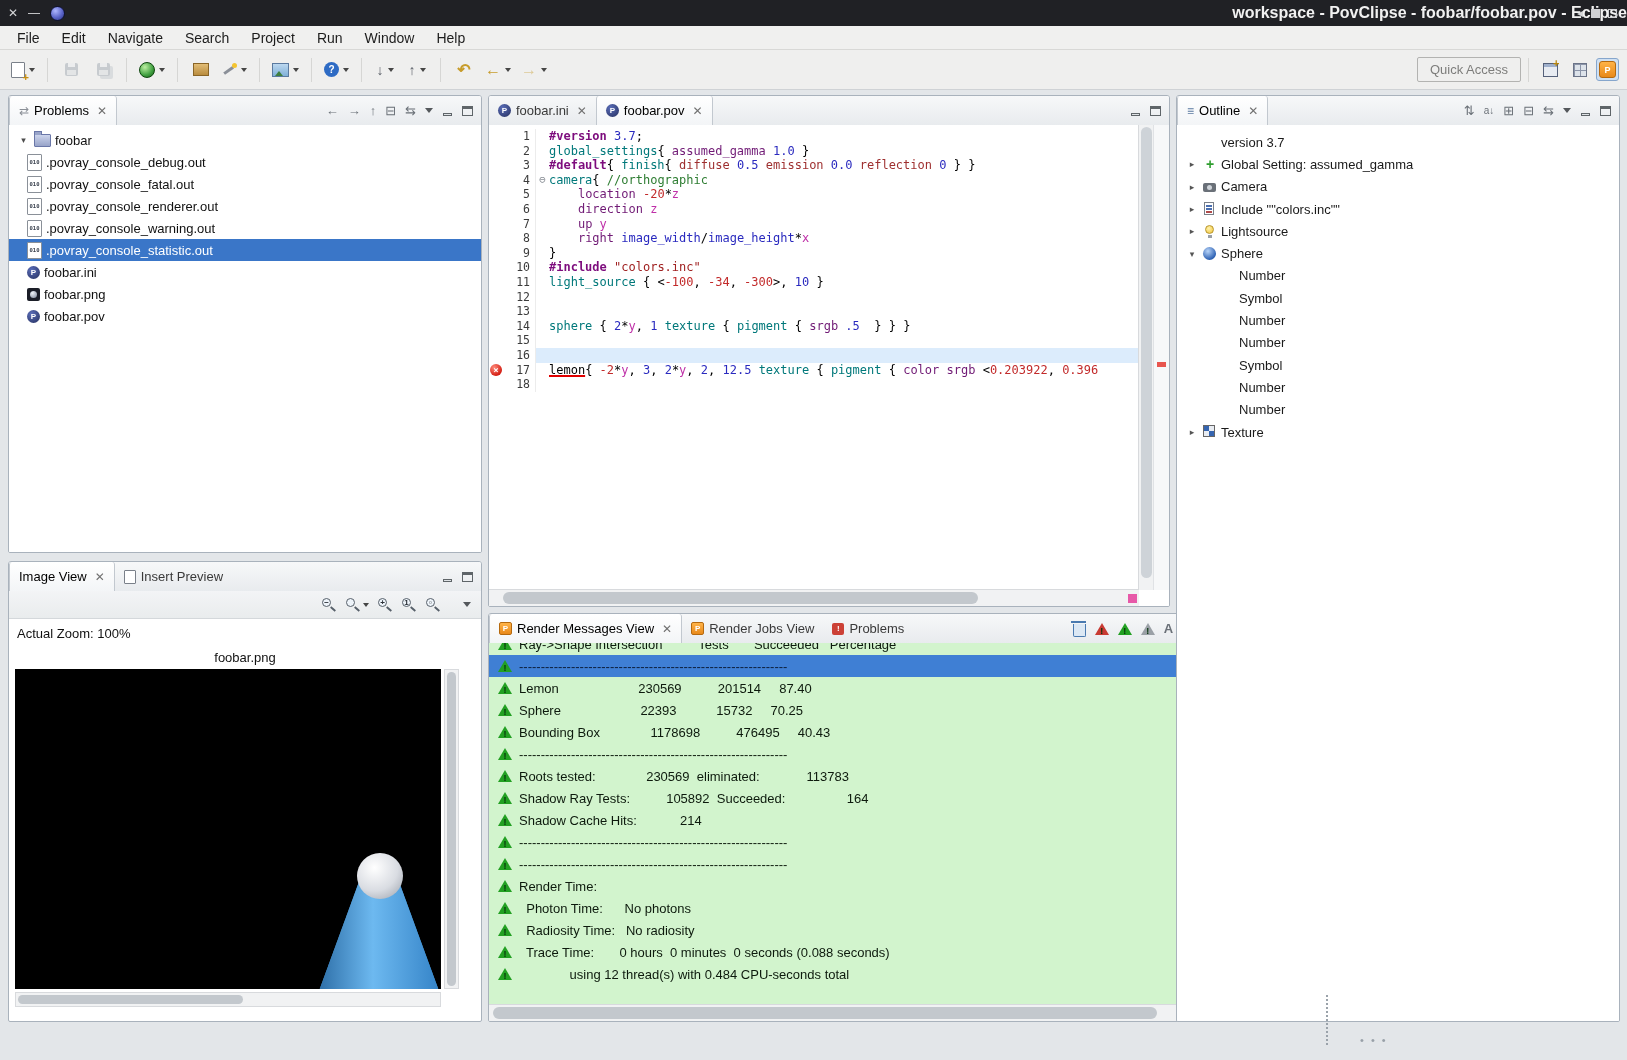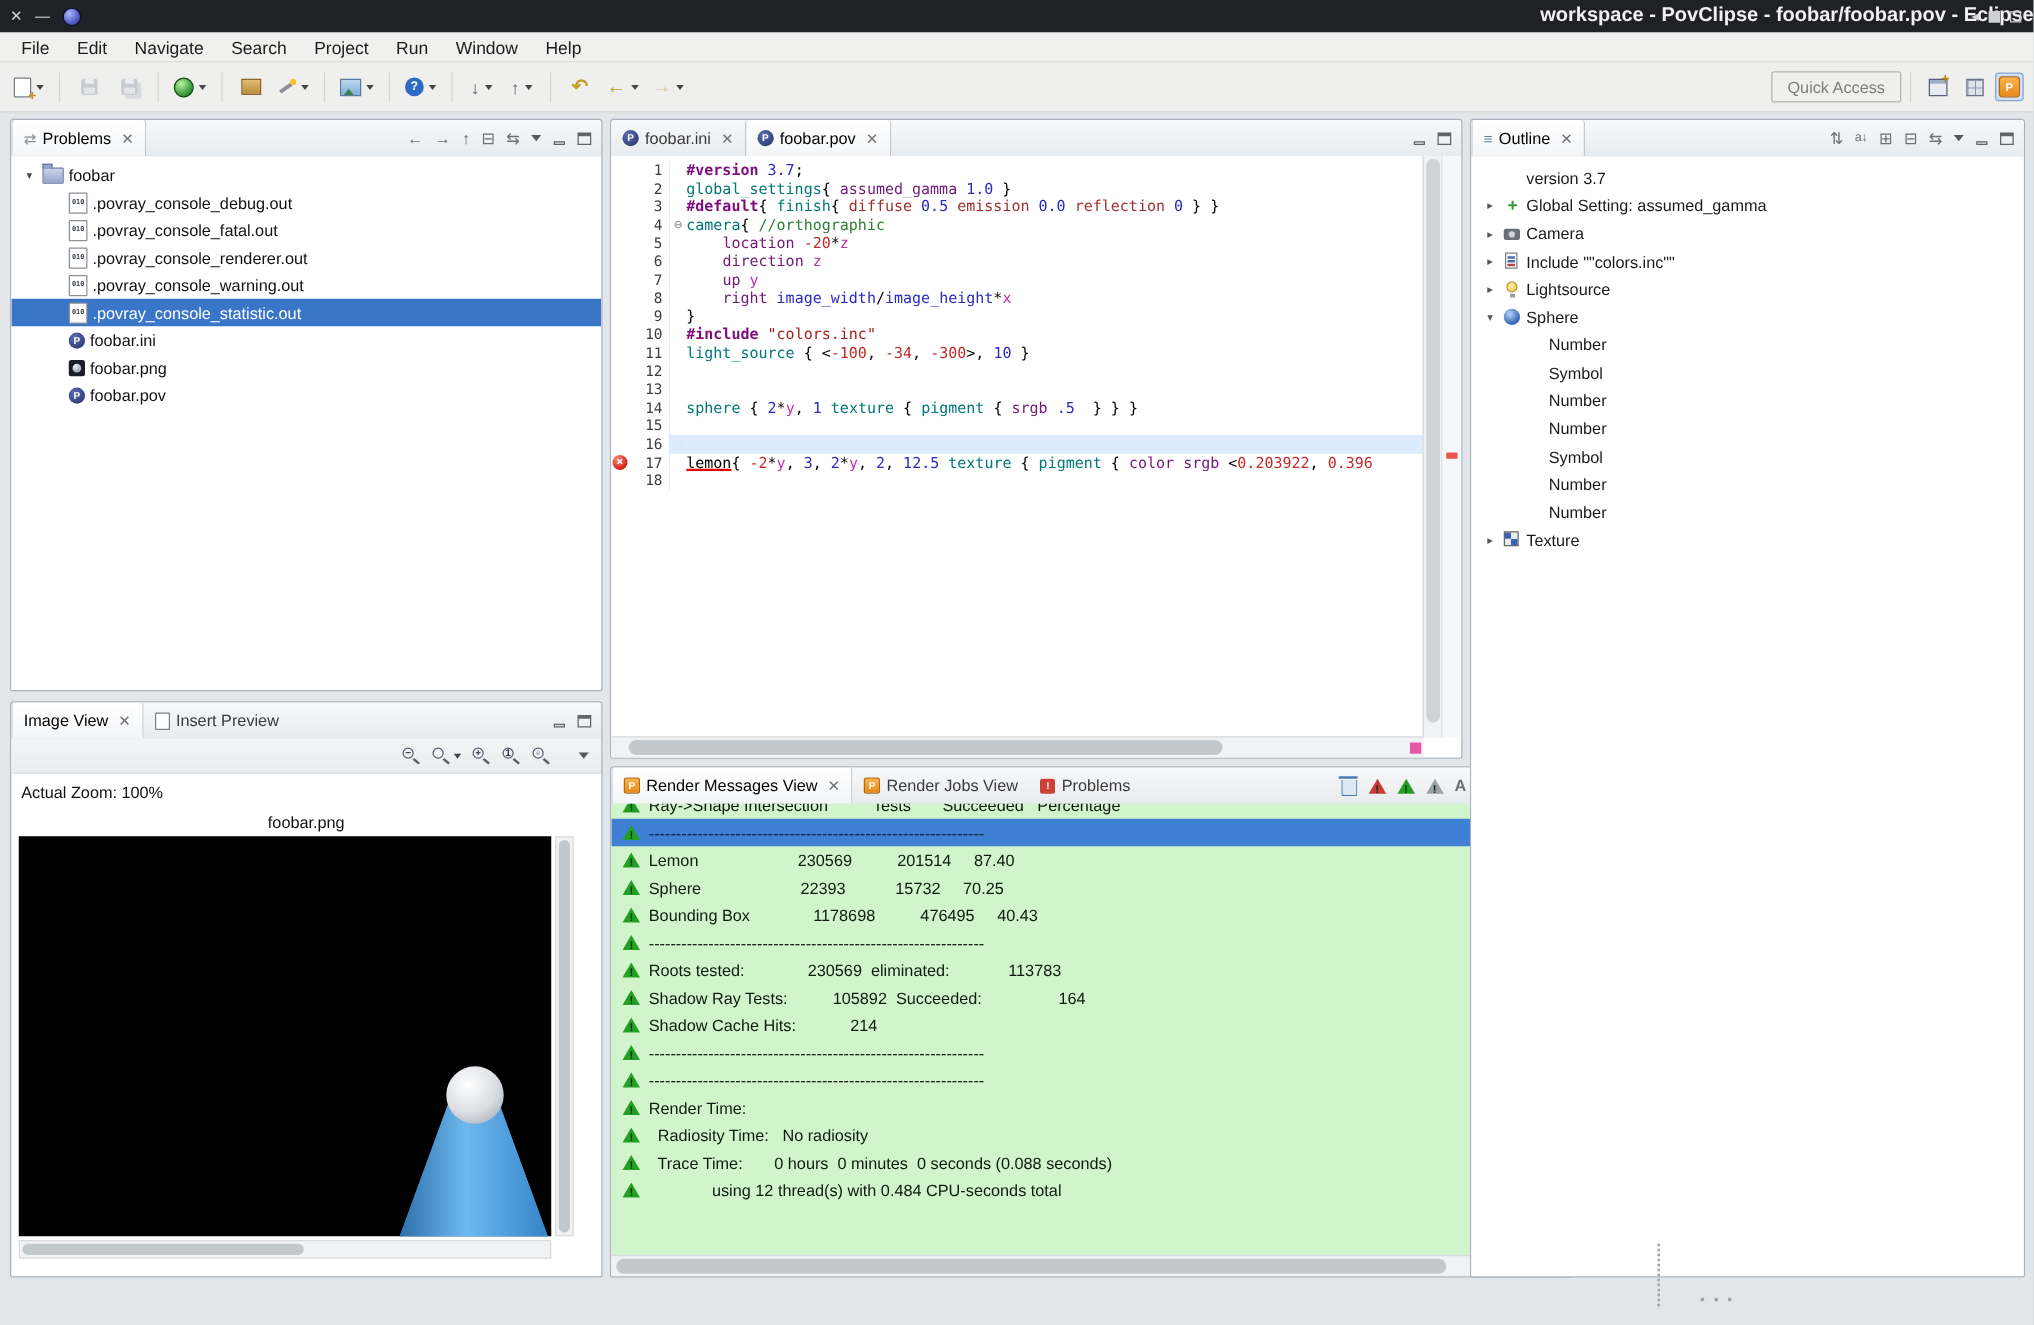--- a/index.html
+++ b/index.html
@@ -75,21 +75,21 @@
   .vi-pov::before{content:"P"}
   .vi-problem{width:12px;height:12px;border-radius:2px;background:#cc4136;color:#fff;font-weight:bold;font-size:8px;display:flex;align-items:center;justify-content:center}
   .vi-problem::before{content:"!"}
   .vi-outline{color:#5a7aa0;font-size:12px;font-weight:bold}
   .vi-nav{color:#8a8f96;font-size:12px}
 
   
   #navigator-body{position:absolute;left:0;top:29px;right:0;bottom:0;background:#fff;padding-top:4px;overflow:hidden}
   .nav-row{display:flex;align-items:center;height:22px;gap:4px;padding-left:8px;white-space:nowrap}
   .nav-row.sel{background:#3a76c8;color:#fff}
-  .nav-file{padding-left:46px}
+  .nav-file{padding-left:18px}
   .tw{width:13px;text-align:center;font-size:9px;color:#4c4c4c;flex:none}
   .fi-folder{width:15px;height:11px;background:linear-gradient(#ccd4ec,#98a4c9);border:1px solid #6a77a8;border-radius:1px;position:relative;flex:none}
   .fi-folder::before{content:"";position:absolute;left:-1px;top:-4px;width:6px;height:3px;background:#98a4c9;border:1px solid #6a77a8;border-bottom:none}
   .fi-out{width:13px;height:15px;background:#fff;border:1px solid #8a9098;border-radius:1px;flex:none;display:flex;align-items:center;justify-content:center;font-family:"DejaVu Sans Mono",monospace;font-size:5.5px;color:#39404d;font-weight:bold}
   .fi-out::before{content:"010"}
   .fi-pov{width:13px;height:13px;border-radius:50%;background:radial-gradient(circle at 35% 30%,#5a6db8,#252f5e);color:#fff;font-size:8px;font-weight:bold;display:flex;align-items:center;justify-content:center;flex:none}
   .fi-pov::before{content:"P"}
   .fi-png{width:13px;height:13px;border-radius:2px;background:#1b1e28;position:relative;flex:none}
   .fi-png::after{content:"";position:absolute;left:3px;top:3px;width:7px;height:7px;border-radius:50%;background:radial-gradient(circle at 35% 30%,#f0f4fa,#7d8699)}
 
@@ -474,20 +474,21 @@
         <div class="msg-row"><span class="wicon"></span><span class="msg-text">Lemon                      230569          201514     87.40</span></div>
         <div class="msg-row"><span class="wicon"></span><span class="msg-text">Sphere                      22393           15732     70.25</span></div>
         <div class="msg-row"><span class="wicon"></span><span class="msg-text">Bounding Box              1178698          476495     40.43</span></div>
         <div class="msg-row"><span class="wicon"></span><span class="msg-text">--------------------------------------------------------------</span></div>
         <div class="msg-row"><span class="wicon"></span><span class="msg-text">Roots tested:              230569  eliminated:             113783</span></div>
         <div class="msg-row"><span class="wicon"></span><span class="msg-text">Shadow Ray Tests:          105892  Succeeded:                 164</span></div>
         <div class="msg-row"><span class="wicon"></span><span class="msg-text">Shadow Cache Hits:            214</span></div>
         <div class="msg-row"><span class="wicon"></span><span class="msg-text">--------------------------------------------------------------</span></div>
         <div class="msg-row"><span class="wicon"></span><span class="msg-text">--------------------------------------------------------------</span></div>
         <div class="msg-row"><span class="wicon"></span><span class="msg-text">Render Time:</span></div>
+        <div class="msg-row"><span class="wicon"></span><span class="msg-text">  Photon Time:      No photons</span></div>
         <div class="msg-row"><span class="wicon"></span><span class="msg-text">  Radiosity Time:   No radiosity</span></div>
         <div class="msg-row"><span class="wicon"></span><span class="msg-text">  Trace Time:       0 hours  0 minutes  0 seconds (0.088 seconds)</span></div>
         <div class="msg-row"><span class="wicon"></span><span class="msg-text">              using 12 thread(s) with 0.484 CPU-seconds total</span></div>
       </div>
     <div id="messages-vscroll">
         <span id="messages-vthumb"></span>
       </div>
     <div id="messages-hscroll">
         <span id="messages-hthumb"></span>
       </div>

